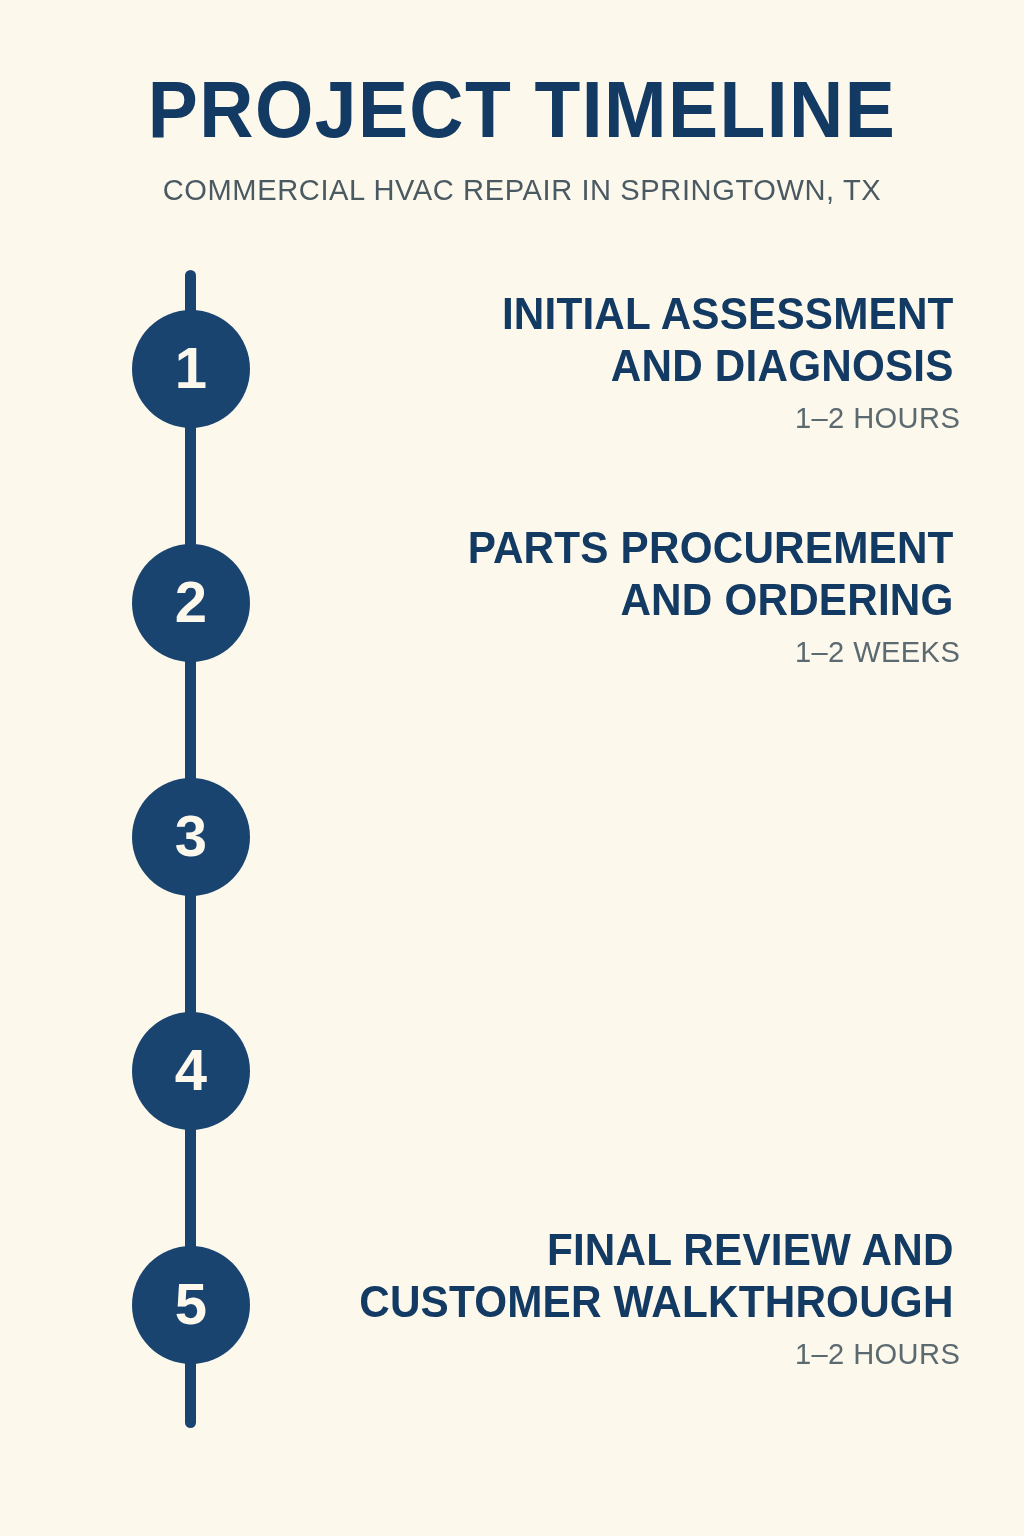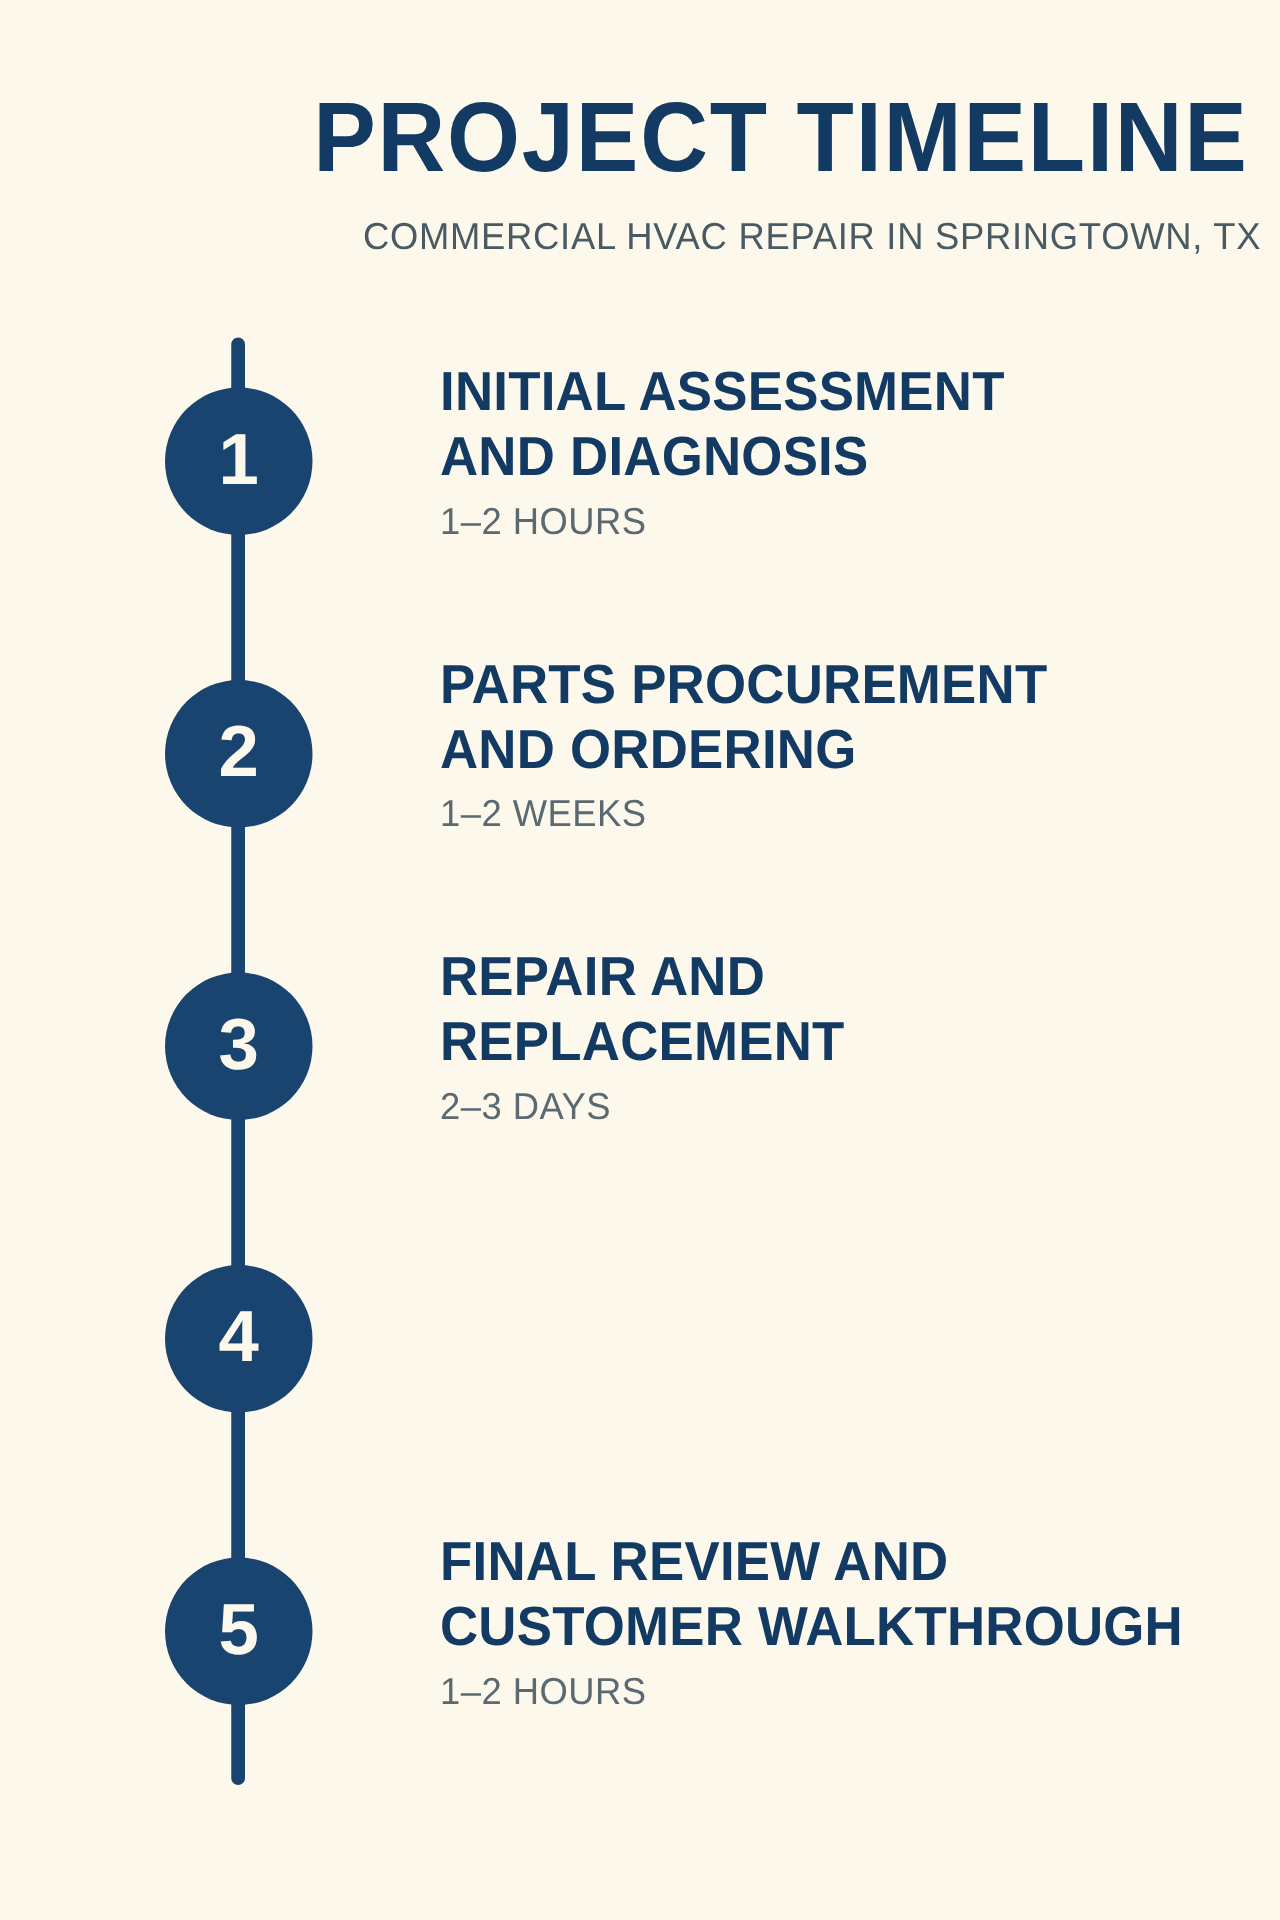--- a/index.html
+++ b/index.html
@@ -12,21 +12,21 @@
   body {
     background: #FDF8EC;
     font-family: "Liberation Sans", sans-serif;
     position: relative;
     overflow: hidden;
   }
 
   
   .header {
     width: 100%;
-    text-align: right;
+    text-align: center;
     padding-top: 70px;
     padding-left: 20px;
   }
 
   .title {
     font-family: "Liberation Sans", sans-serif;
     font-size: 79px;
     font-weight: bold;
     color: #123A63;
     letter-spacing: 1.5px;
@@ -96,23 +96,24 @@
   .step-number {
     color: #FDF8EC;
     font-size: 58px;
     font-weight: bold;
     line-height: 1;
     transform: translateY(-1px);
   }
 
   .step-content {
     position: absolute;
-    left: 352px;
+    left: 320px;
     top: -22px;
     width: 660px;
+    text-align: right;
   }
 
   .step-title {
     font-size: 44px;
     font-weight: bold;
     color: #123A63;
     line-height: 1.18;
     letter-spacing: 0.2px;
     transform: scaleX(0.96);
     transform-origin: left center;
@@ -161,25 +162,20 @@
       <div class="step-title">PARTS PROCUREMENT
 AND ORDERING</div>
       <div class="step-duration">1–2 WEEKS</div>
     </div>
   </div>
 
   <div class="step step-3">
     <div class="step-marker">
       <span class="step-number">3</span>
     </div>
-    <div class="step-content">
-      <div class="step-title">REPAIR AND
-REPLACEMENT</div>
-      <div class="step-duration">2–3 DAYS</div>
-    </div>
   </div>
 
   <div class="step step-4">
     <div class="step-marker">
       <span class="step-number">4</span>
     </div>
   </div>
 
   <div class="step step-5">
     <div class="step-marker">

